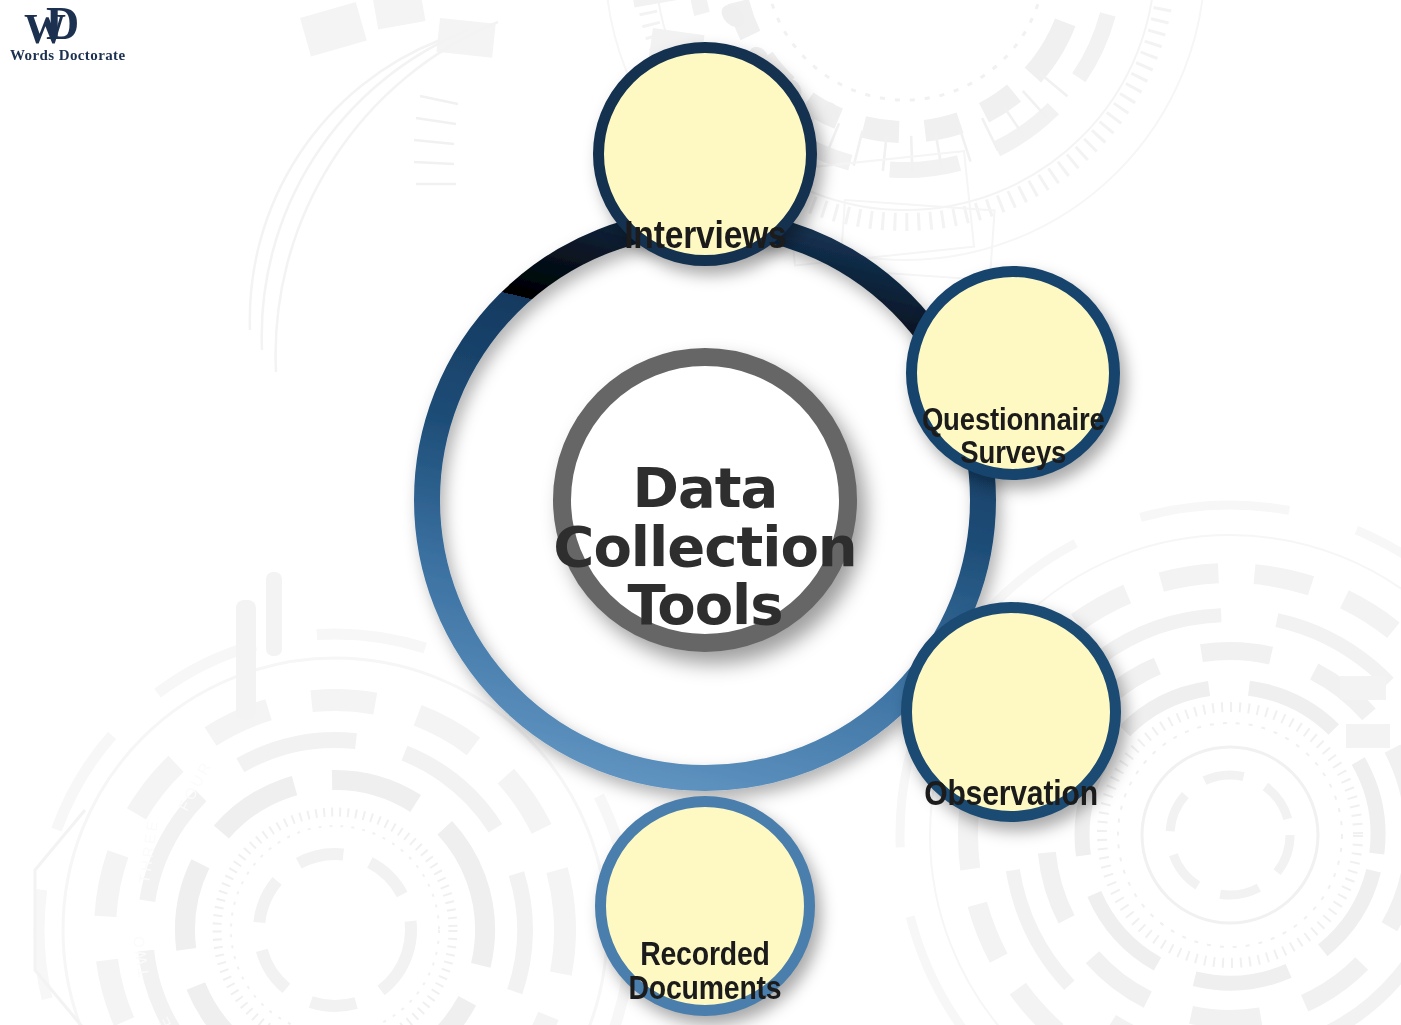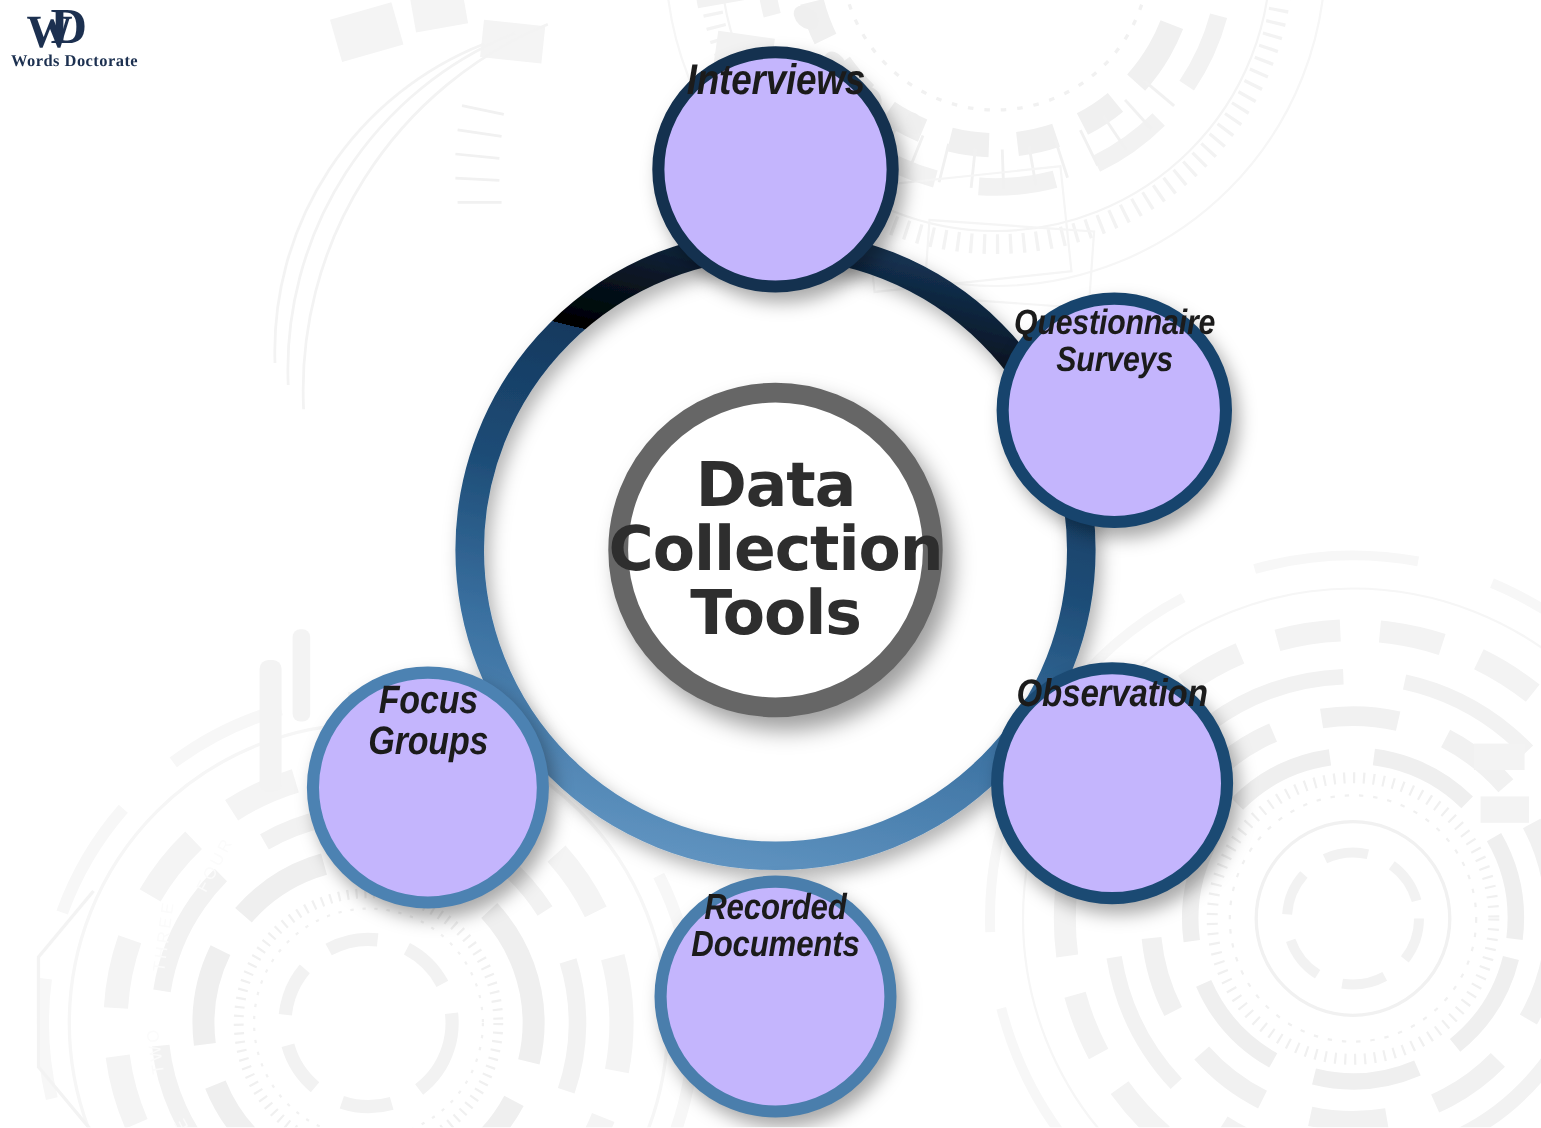--- a/index.html
+++ b/index.html
@@ -35,28 +35,27 @@
     width: 128px;
     height: 62px;
     z-index: 40;
   }
   #logo svg { display: block; }
 
   
   .node {
     position: absolute;
     border-radius: 50%;
-    background: #c4b5fd;
+    background: #fef9c3;
     box-sizing: border-box;
     display: flex;
-    align-items: flex-start;
+    align-items: flex-end;
     justify-content: center;
     z-index: 10;
     box-shadow: 6px 9px 16px rgba(0,0,0,0.34);
-    font-style: italic;
   }
   .node-label {
     font-family: "Liberation Sans Narrow", "Liberation Sans", sans-serif;
     font-weight: bold;
     font-stretch: condensed;
     color: #1b1b1b;
     text-align: center;
     line-height: 1.03;
     letter-spacing: -0.2px;
     transform: scaleX(0.86);
@@ -64,21 +63,21 @@
     padding: 0 6px;
   }
 
   
   #hub {
     position: absolute;
     border-radius: 50%;
     background: #ffffff;
     box-sizing: border-box;
     display: flex;
-    align-items: center;
+    align-items: flex-end;
     justify-content: center;
     z-index: 12;
     box-shadow: 9px 12px 20px rgba(0,0,0,0.38);
   }
   #hub-label {
     font-family: "DejaVu Sans", sans-serif;
     font-weight: bold;
     color: #2e2e2e;
     text-align: center;
     line-height: 1.04;
@@ -252,24 +251,20 @@
   <div class="node" id="node-questionnaire-surveys" style="left: 906px; top: 266px; width: 214px; height: 214px; border: 11px solid rgb(23, 68, 109);">
     <span class="node-label" style="font-size: 32px; color: rgb(27, 27, 27);">Questionnaire
 Surveys</span>
   </div>
 
   <div class="node" id="node-recorded-documents" style="left: 595px; top: 796px; width: 220px; height: 220px; border: 11px solid rgb(74, 126, 172);">
     <span class="node-label" style="font-size: 33px; color: rgb(27, 27, 27);">Recorded
 Documents</span>
   </div>
 
-  <div class="node" id="node-focus-groups" style="left: 279px; top: 606px; width: 220px; height: 220px; border: 11px solid rgb(76, 130, 178);">
-    <span class="node-label" style="font-size: 36px; color: rgb(27, 27, 27);">Focus
-Groups</span>
-  </div>
 
 
   <div id="hub" style="left: 553px; top: 348px; width: 304px; height: 304px; border: 18px solid rgb(102, 102, 102); background: rgb(255, 255, 255);">
     <span id="hub-label" style="color: rgb(46, 46, 46);">Data
 Collection
 Tools</span>
   </div>
 
 </div>
 

